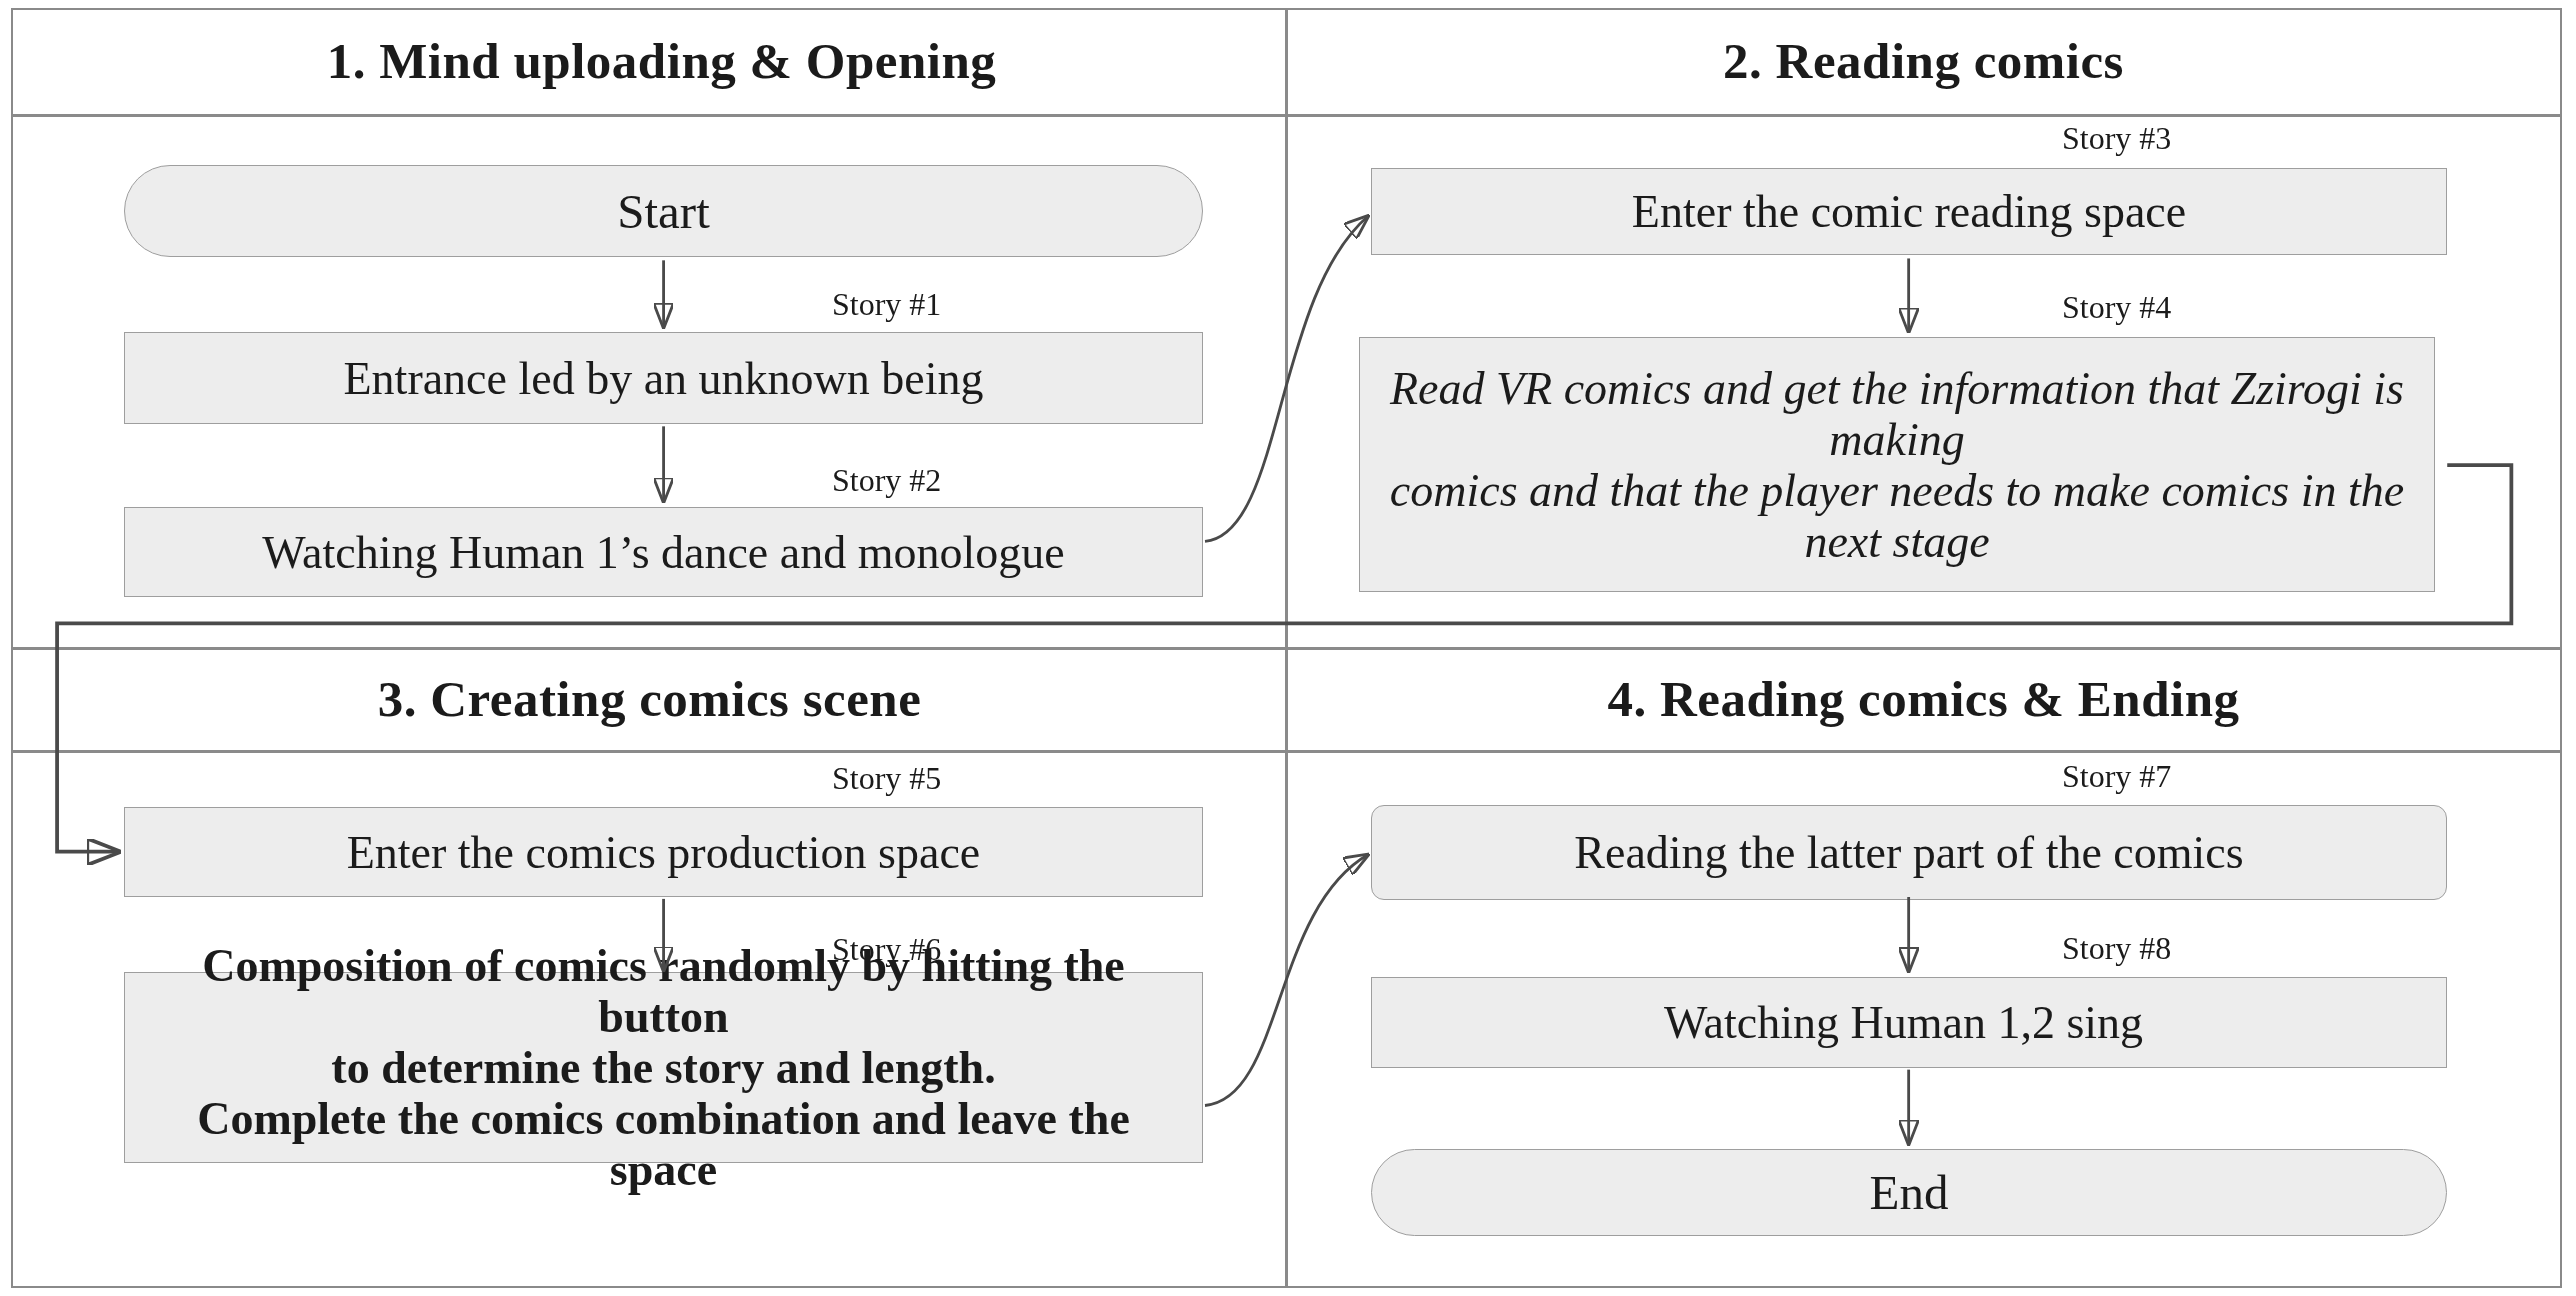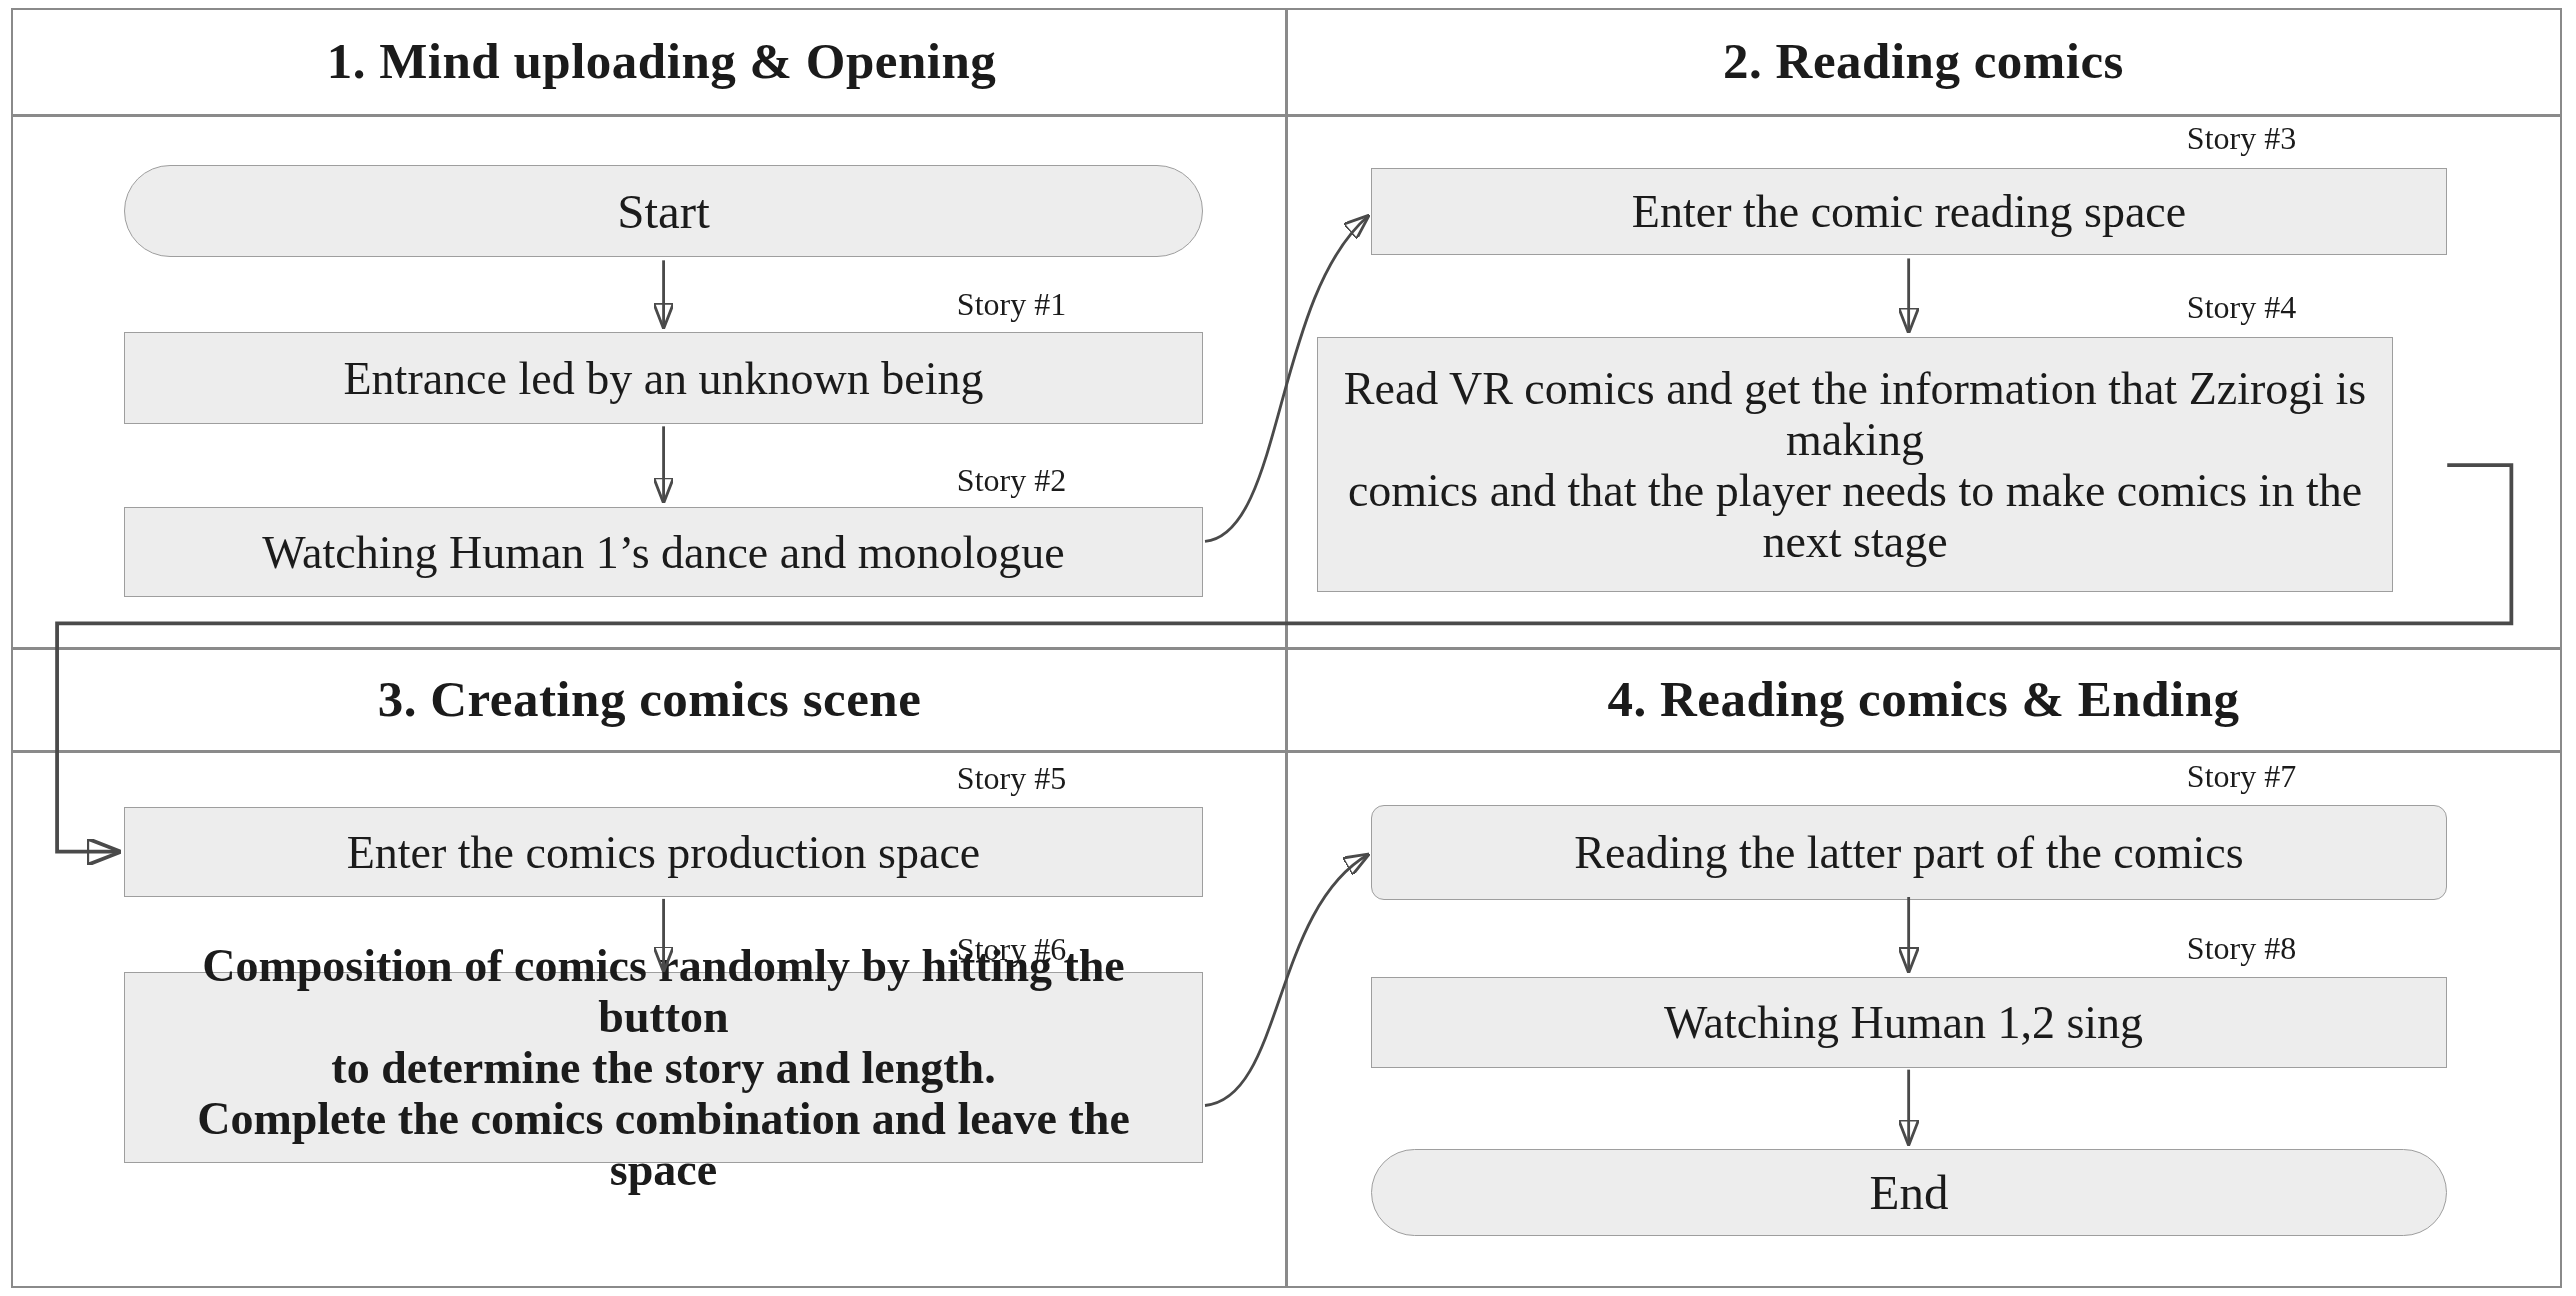--- a/index.html
+++ b/index.html
@@ -35,28 +35,28 @@
     border:1.9px solid var(--node_border,#9e9e9e);
     display:flex; align-items:center; justify-content:center;
     text-align:center; font-size:46px; line-height:51px;
     white-space:pre-line; padding:0 19px;
   }
   .pill { border-radius:57px; font-size:49px; }
   .n-start { left:124px;  top:165px;  width:1079px; height:92px; }
   .n-b1    { left:124px;  top:332px;  width:1079px; height:92px; }
   .n-b2    { left:124px;  top:507px;  width:1079px; height:90px; }
   .n-b3    { left:1371px; top:168px;  width:1076px; height:87px; }
-  .n-b4    { left:1317px; top:337px;  width:1076px; height:255px; }
+  .n-b4    { left:1359px; top:337px;  width:1076px; height:255px;font-style:italic; }
   .n-b5    { left:124px;  top:807px;  width:1079px; height:90px; }
   .n-b6    { left:124px;  top:972px; width:1079px; height:191px;font-weight:bold; }
   .n-b7    { left:1371px; top:805px;  width:1076px; height:95px;border-radius:13px; }
   .n-b8    { left:1371px; top:977px; width:1076px; height:91px;padding-left:8px; }
   .n-end   { left:1371px; top:1149px; width:1076px; height:87px; }
   .story {
-    position:absolute; width:359px; font-size:32px; text-align:center;
+    position:absolute; width:359px; font-size:32px; text-align:left;
     line-height:42px;
   }
   .s1 { left:832px;  top:283px; }
   .s2 { left:832px;  top:459px; }
   .s3 { left:2062px; top:117px; }
   .s4 { left:2062px; top:286px; }
   .s5 { left:832px;  top:757px; }
   .s6 { left:832px;  top:928px; }
   .s7 { left:2062px; top:755px; }
   .s8 { left:2062px; top:927px; }

